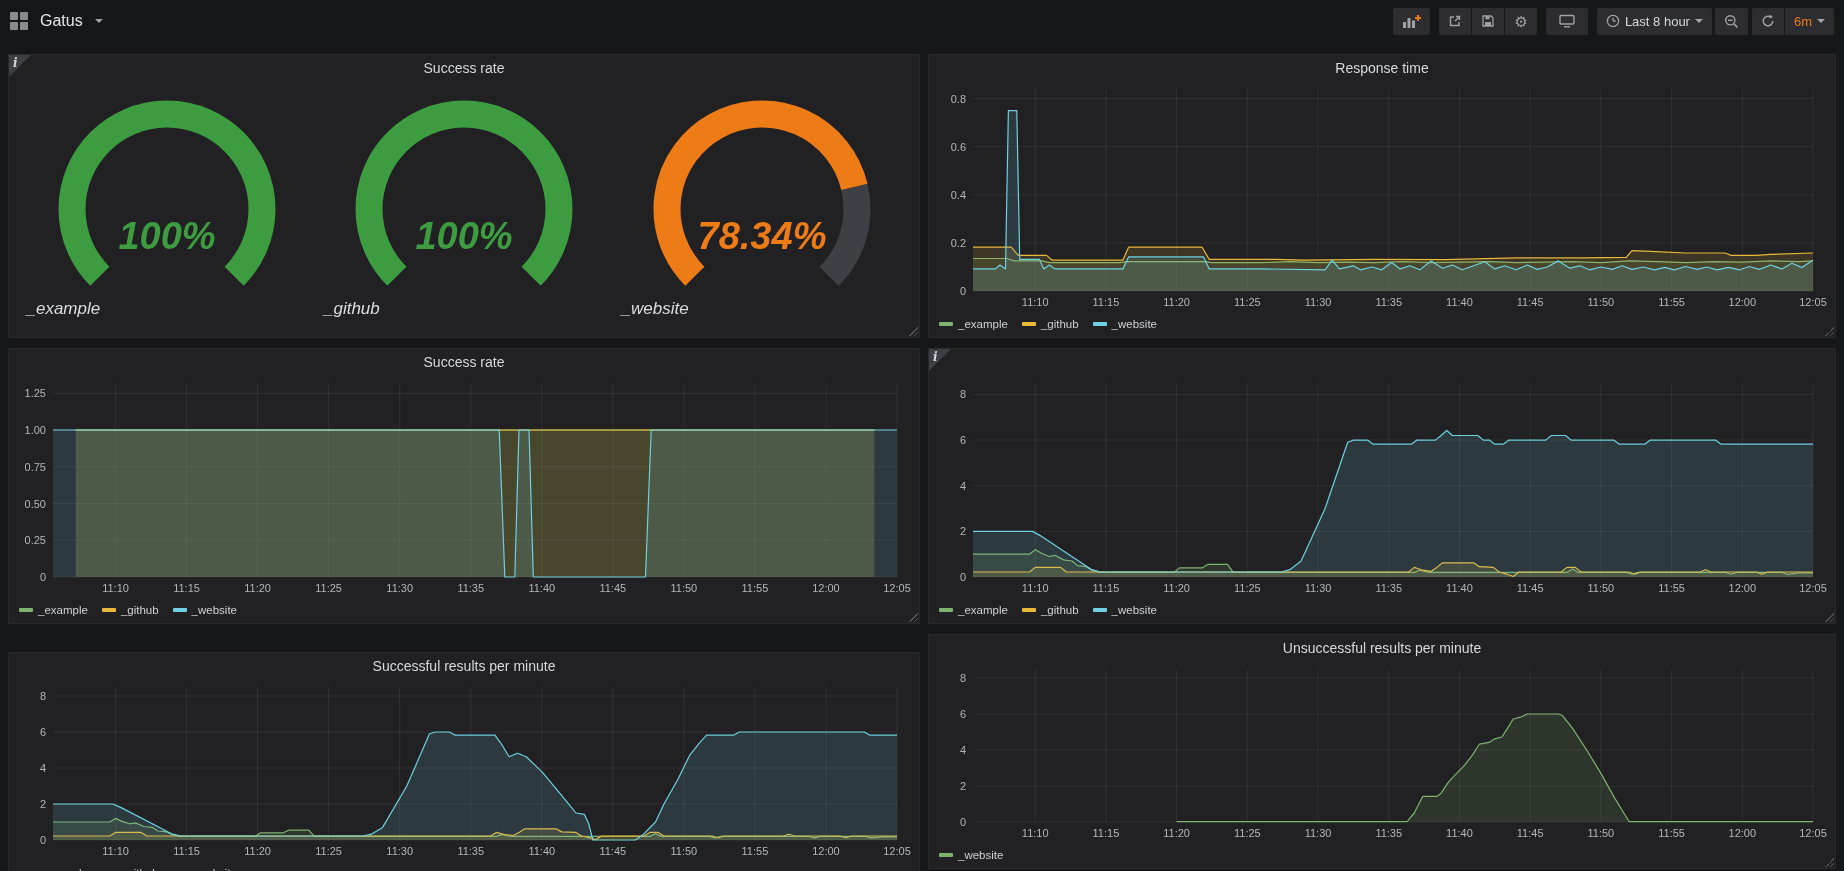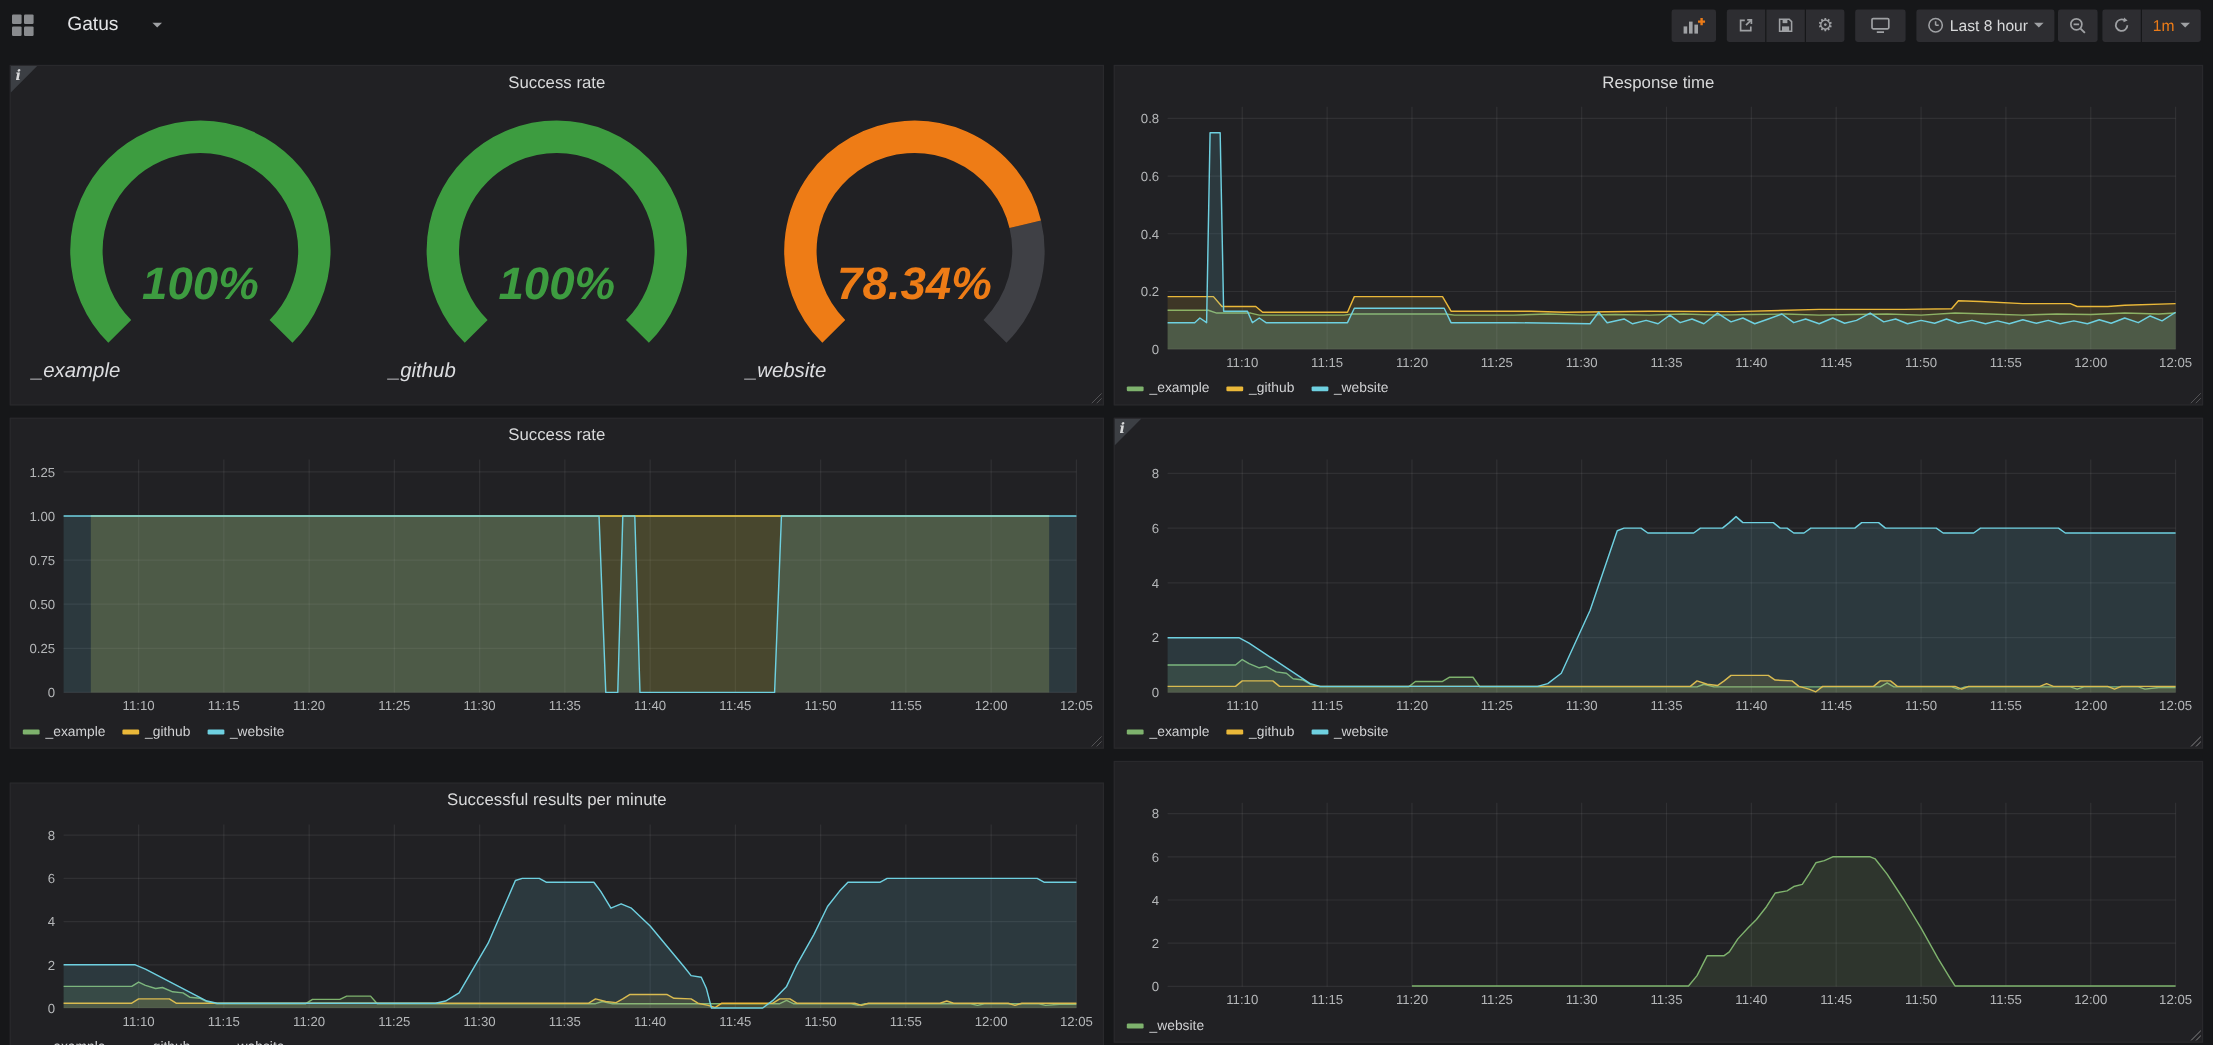--- a/index.html
+++ b/index.html
@@ -2,21 +2,21 @@
 <html><head>
 <meta charset="utf-8">
 <style>
   html,body{margin:0;padding:0;background:#161719;width:1844px;height:871px;overflow:hidden;
     font-family:"Liberation Sans","DejaVu Sans",sans-serif;-webkit-font-smoothing:antialiased;}
   .app{position:relative;width:1844px;height:871px;background:#161719;}
 
   
   .navbar{position:absolute;top:0;left:0;right:0;height:42px;display:flex;align-items:center;
     justify-content:space-between;padding:0 10px;box-sizing:border-box;}
-  .nav-left{display:flex;align-items:center;gap:28px;}
+  .nav-left{display:flex;align-items:center;gap:12px;}
   .grid-icon{display:inline-grid;grid-template-columns:8px 8px;grid-template-rows:8px 8px;gap:2px;cursor:pointer;}
   .grid-icon i{background:#898b8e;border-radius:1px;}
   .dash-title{color:#e3e4e6;font-size:16px;cursor:pointer;}
   .caret{width:0;height:0;border-left:4px solid transparent;border-right:4px solid transparent;
     border-top:4px solid #9fa1a4;display:inline-block;}
   .nav-right{display:flex;align-items:center;}
   .btn{height:27px;background:#2d2d31;border-radius:2px;display:flex;align-items:center;gap:5px;
     color:#9fa1a4;padding:0 9px;cursor:pointer;box-sizing:border-box;}
   .btn svg{display:block;}
   .nav-right .gap{width:9px;}
@@ -120,21 +120,21 @@
       </div>
       <span class="gap" style="width:4px"></span>
       <div class="btn-group">
         <div class="btn">
           <svg width="14" height="14" viewBox="0 0 14 14">
             <path d="M11.8 7 A4.8 4.8 0 1 1 9.5 2.9" stroke="#9fa1a4" stroke-width="1.5" fill="none"></path>
             <path d="M9 0.5 L12 3 L8.5 4.5 Z" fill="#9fa1a4"></path>
           </svg>
         </div>
         <div class="btn">
-          <span class="refresh-label">1m</span>
+          <span class="refresh-label">6m</span>
           <span class="caret"></span>
         </div>
       </div>
     </div>
   </header>
 
   <section class="panel" style="left:8px;top:54px;width:912px;height:284px;">
     <div class="info-corner">
         <b>i</b>
       </div>
@@ -408,20 +408,21 @@
         </span>
         <span class="legend-item">
           <i style="background: rgb(110, 208, 224);"></i>
           <span>_website</span>
         </span>
       </div>
     <div class="resize-handle"></div>
   </section>
 
   <section class="panel" style="left:928px;top:634px;width:908px;height:235px;">
+    <h2 class="panel-title">Unsuccessful results per minute</h2>
     <div class="chart"><svg width="896" height="181" viewBox="0 0 896 181">
           <line x1="102.22222222222193" y1="8" x2="102.22222222222193" y2="161" stroke="rgba(255,255,255,0.07)" stroke-width="1"></line>
           <text x="102.22222222222193" y="176" text-anchor="middle" fill="#b4b6b8" font-size="11">11:10</text>
           <line x1="172.92929292929264" y1="8" x2="172.92929292929264" y2="161" stroke="rgba(255,255,255,0.07)" stroke-width="1"></line>
           <text x="172.92929292929264" y="176" text-anchor="middle" fill="#b4b6b8" font-size="11">11:15</text>
           <line x1="243.6363636363634" y1="8" x2="243.6363636363634" y2="161" stroke="rgba(255,255,255,0.07)" stroke-width="1"></line>
           <text x="243.6363636363634" y="176" text-anchor="middle" fill="#b4b6b8" font-size="11">11:20</text>
           <line x1="314.3434343434341" y1="8" x2="314.3434343434341" y2="161" stroke="rgba(255,255,255,0.07)" stroke-width="1"></line>
           <text x="314.3434343434341" y="176" text-anchor="middle" fill="#b4b6b8" font-size="11">11:25</text>
           <line x1="385.05050505050485" y1="8" x2="385.05050505050485" y2="161" stroke="rgba(255,255,255,0.07)" stroke-width="1"></line>

